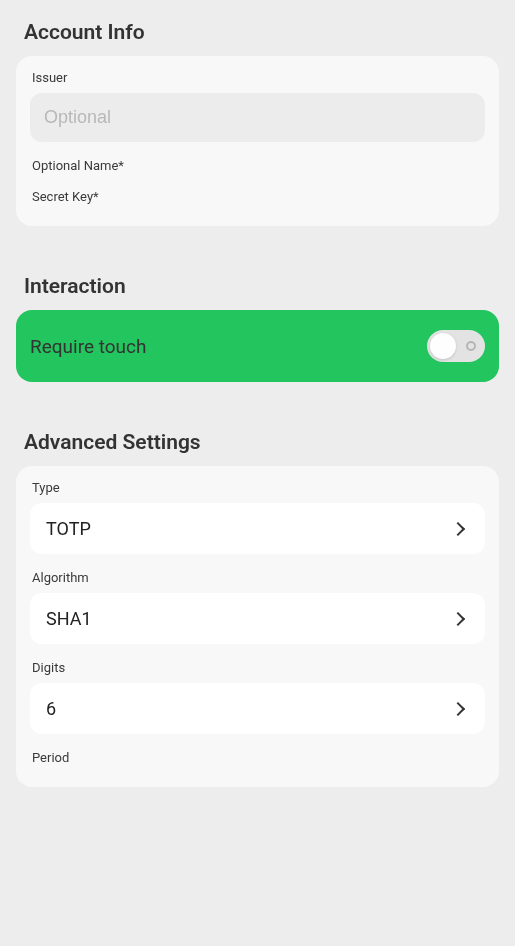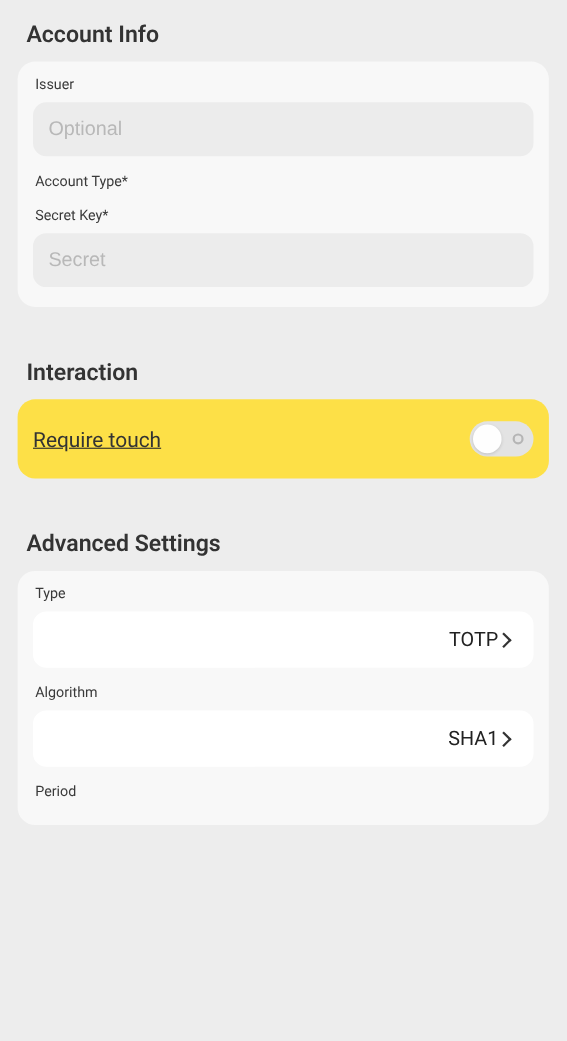--- a/index.html
+++ b/index.html
@@ -50,28 +50,27 @@
       border-radius: 12px;
       padding: 14px 14px;
       font-size: 18px;
       color: #333;
       outline: none;
     }
     .text-input::placeholder {
       color: #b8b8b8;
     }
     .interaction-card {
-      background: #fde047;
+      background: #22c55e;
       border-radius: 16px;
       margin: 0 16px;
       padding: 20px 14px;
       display: flex;
       align-items: center;
       justify-content: space-between;
-      text-decoration: underline;
     }
     .interaction-label {
       font-size: 19px;
       color: #333;
     }
     .toggle {
       width: 58px;
       height: 32px;
       background: #e3e3e3;
       border-radius: 16px;
@@ -98,21 +97,21 @@
       right: 9px;
     }
     .select-row {
       width: 100%;
       background: #ffffff;
       border: none;
       border-radius: 12px;
       padding: 15px 16px;
       display: flex;
       align-items: center;
-      justify-content: flex-end;
+      justify-content: space-between;
       cursor: pointer;
     }
     .select-value {
       font-size: 18px;
       color: #222;
     }
     .chevron {
       width: 10px;
       height: 10px;
       border-right: 2.5px solid #333;
@@ -132,26 +131,25 @@
   <h2 class="section-title">Account Info</h2>
 
   <div class="card">
 
     <div class="field">
       <label class="field-label">Issuer</label>
       <input class="text-input" type="text" placeholder="Optional" style="">
     </div>
 
     <div class="field">
-      <label class="field-label">Account Type*</label>
+      <label class="field-label">Optional Name*</label>
     </div>
 
     <div class="field">
       <label class="field-label">Secret Key*</label>
-      <input class="text-input" type="text" placeholder="Secret" style="">
     </div>
 
   </div>
 
   <div class="spacer-lg"></div>
 
   <h2 class="section-title">Interaction</h2>
 
   <div class="interaction-card">
     <span class="interaction-label">Require touch</span>
@@ -176,20 +174,27 @@
     </div>
 
     <div class="field">
       <label class="field-label">Algorithm</label>
       <div class="select-row">
         <span class="select-value">SHA1</span>
         <span class="chevron"></span>
       </div>
     </div>
 
+    <div class="field">
+      <label class="field-label">Digits</label>
+      <div class="select-row">
+        <span class="select-value">6</span>
+        <span class="chevron"></span>
+      </div>
+    </div>
 
     <div class="field">
       <label class="field-label">Period</label>
     </div>
 
   </div>
 
 </div>
 
 </body></html>

